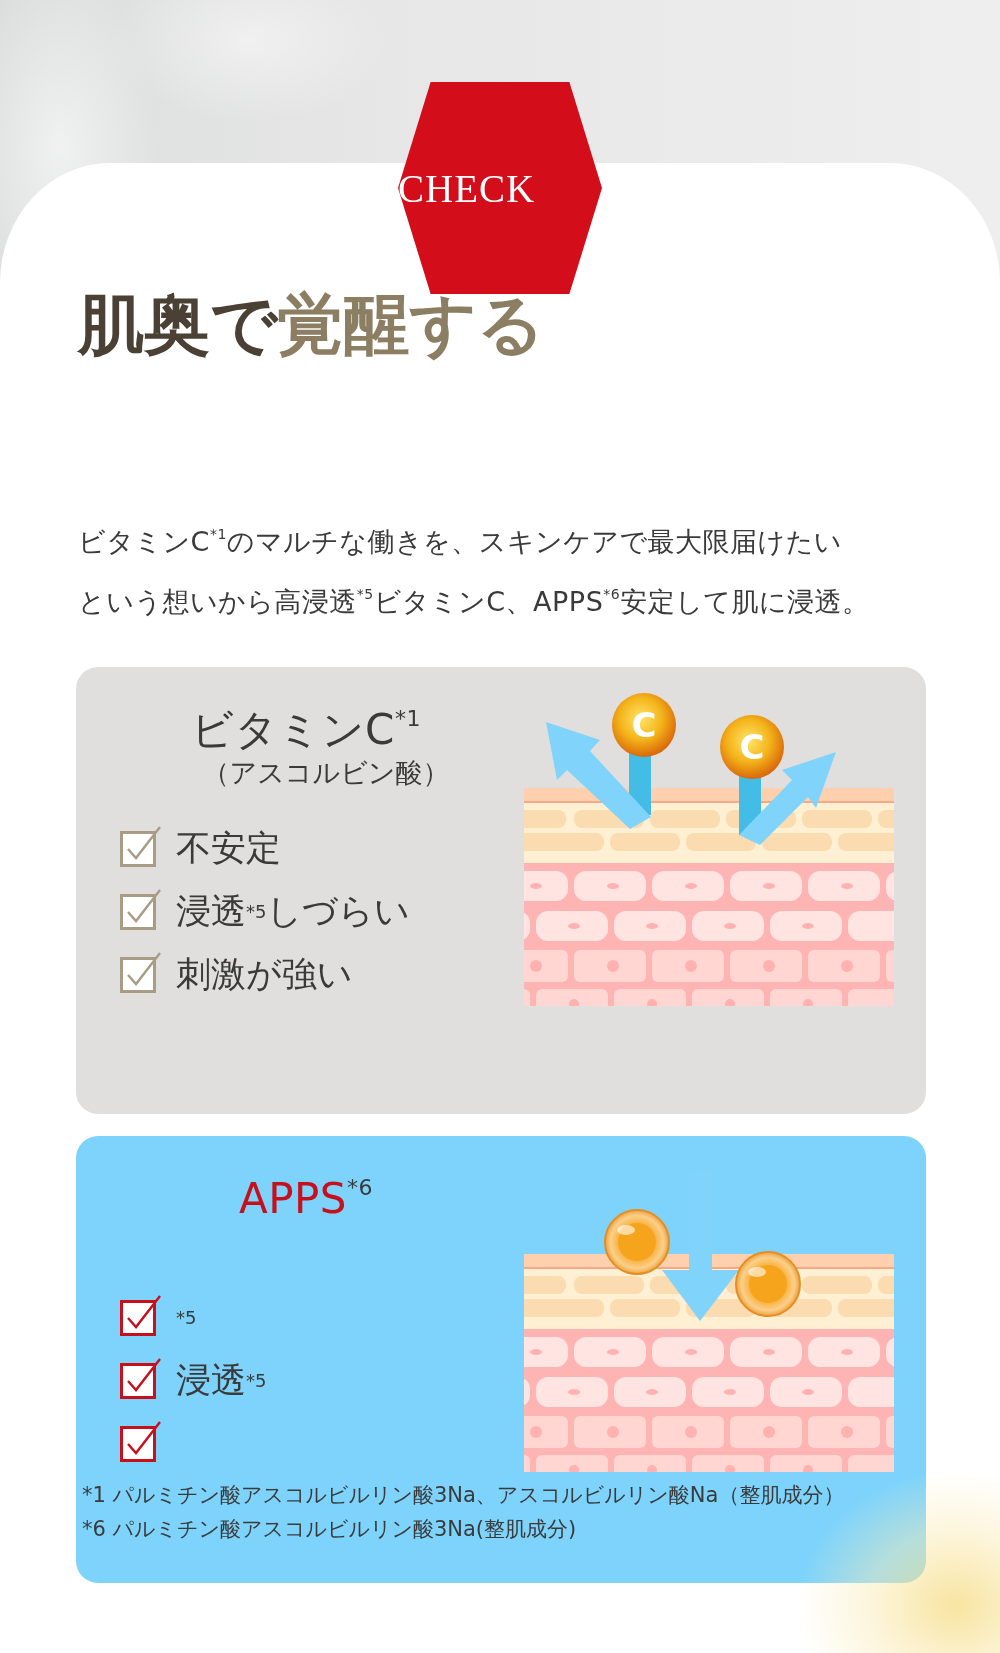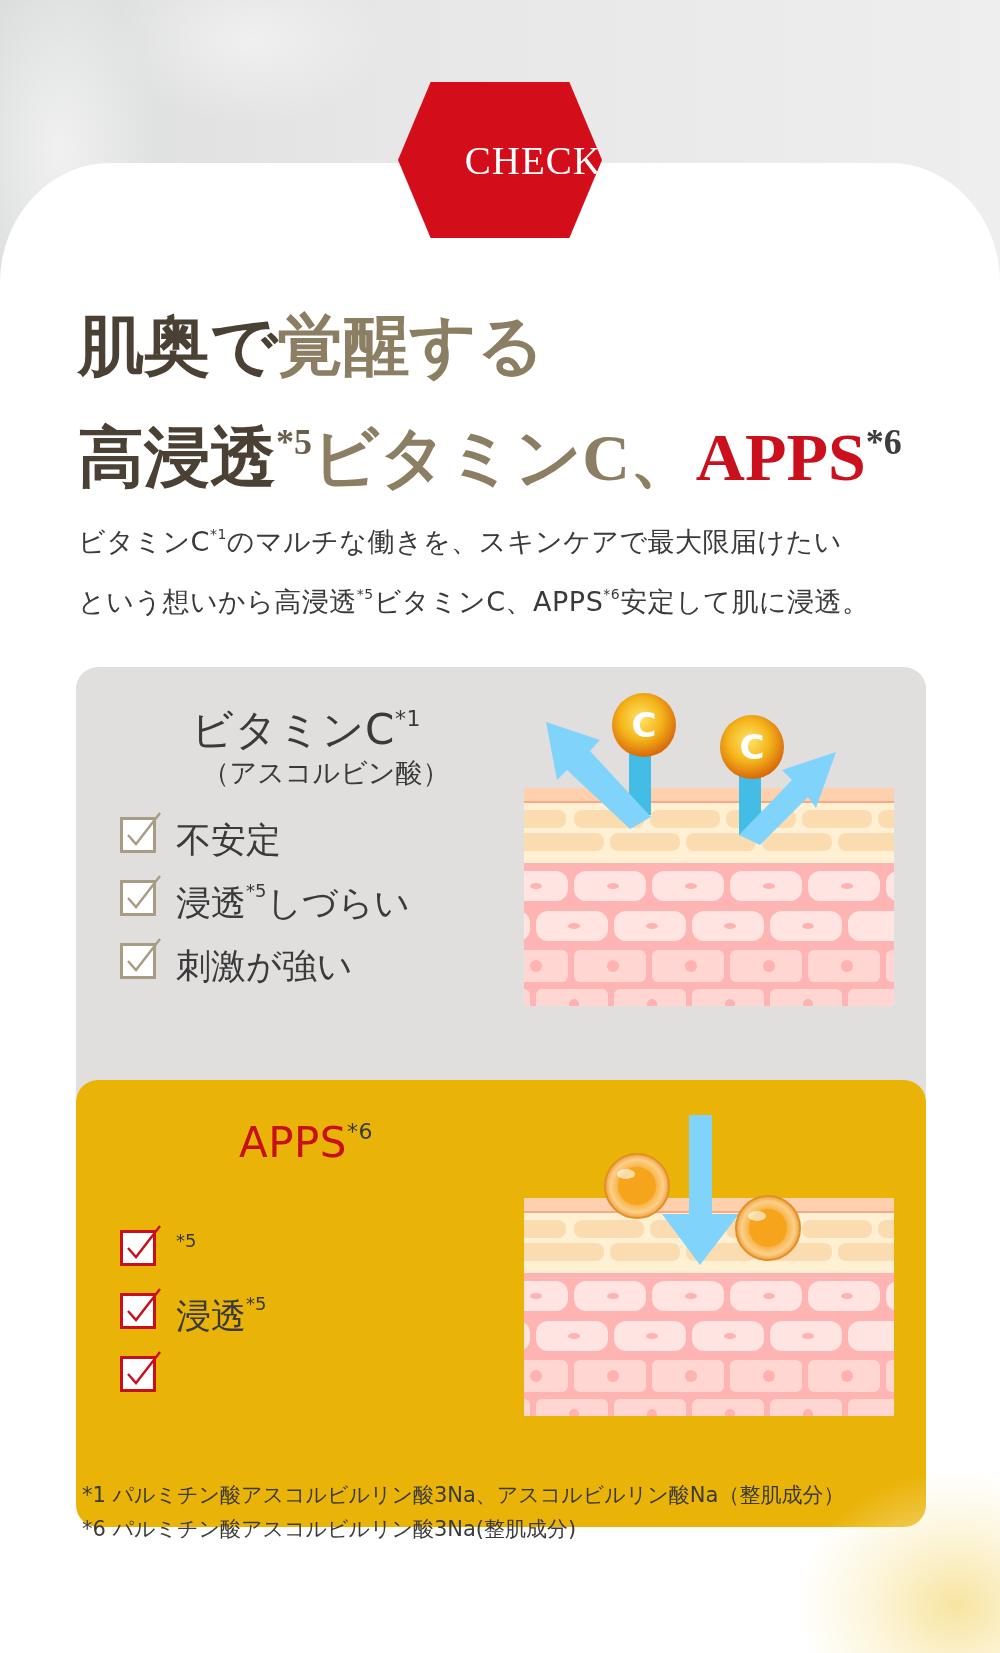--- a/index.html
+++ b/index.html
@@ -17,67 +17,67 @@
       radial-gradient(ellipse 200px 120px at 250px 40px, rgba(255,255,255,0.45), rgba(255,255,255,0) 70%),
       linear-gradient(90deg, #dcdedd 0%, #e6e7e6 40%, #eeeeee 100%);
   }
   .card {
     position: absolute; left: 0; top: 163px; width: 1000px; height: 1490px;
     background: #fff;
     border-top-left-radius: 110px 120px;
     border-top-right-radius: 110px 120px;
   }
   .hex {
-    position: absolute; left: 398px; top: 82px; width: 204px; height: 156px;
+    position: absolute; left: 398px; top: 82px; width: 204px; height: 212px;
     background: #d30d19;
     clip-path: polygon(16% 0, 84% 0, 100% 50%, 84% 100%, 16% 100%, 0 50%);
-    display: flex; align-items: center; justify-content: flex-end;
+    display: flex; align-items: center; justify-content: flex-start;
   }
   .hex span {
     color: #fff; font-family: "Liberation Serif", "DejaVu Serif", serif;
     font-size: 39px; letter-spacing: 1px;
   }
   .headline {
-    position: absolute; left: 78px; top: 298px; width: 880px;
-    font-family: Liberation Serif, serif;
+    position: absolute; left: 78px; top: 276px; width: 880px;
+    font-family: Liberation Sans, sans-serif;
     font-size: 66px; line-height: 96px; color: #4a4034;
   }
   .headline .l2 { white-space: nowrap; }
   .headline .gold { color: #8c7e63; }
   .headline .red { color: #c9101c; font-size: 68px; }
   .headline sup { font-size: 36px; vertical-align: 26px; color: #6b5f4c; }
   .headline .red-sup { color: #3d3d3d; }
   .lead {
     position: absolute; left: 78px; top: 508px; width: 880px;
     font-size: 27px; line-height: 52px; color: #3a3a3a; letter-spacing: 0.5px;
   }
   .lead sup { font-size: 14px; vertical-align: 12px; }
   .panel {
     position: absolute; left: 76px; width: 850px; height: 447px;
     border-radius: 22px;
   }
   .panel.gray { top: 667px; background: #e0dfde; }
-  .panel.beige { top: 1080px; background: #eab308; }
+  .panel.beige { top: 1136px; background: #7dd3fc; }
   .panel-title {
     position: absolute; left: 0; width: 460px; text-align: center;
     font-size: 42px; color: #3a3a3a; letter-spacing: 0.5px;
   }
   .panel-title sup { font-size: 22px; vertical-align: 18px; }
   .panel.gray .panel-title { top: 35px; }
   .panel.beige .panel-title { top: 38px; color: #c8101c; }
   .panel.beige .panel-title sup { color: #3a3a3a; }
   .panel-sub {
     position: absolute; left: 0; top: 88px; width: 460px; text-align: center;
     font-size: 27px; color: #3a3a3a; margin-left: 20px;
   }
   .checklist { position: absolute; left: 44px; list-style: none; }
   .panel.gray .checklist { top: 150px; }
   .panel.beige .checklist { top: 150px; }
   .checklist li {
-    display: flex; height: 63px;
+    display: flex; align-items: center; height: 63px;
     font-size: 35px; color: #3a3a3a;
   }
   .checklist li sup { font-size: 18px; vertical-align: 14px; }
   .cbox {
     position: relative; width: 36px; height: 36px; margin-right: 20px;
     flex: 0 0 36px;
   }
   .cbox svg { position: absolute; left: 0; top: -6px; overflow: visible; }
   .illus { position: absolute; left: 420px; top: 0; width: 430px; height: 380px; }
   .footnotes {
@@ -95,23 +95,20 @@
 <div class="top-bg"></div>
 <div class="card"></div>
 
 <div class="hex">
   <span>CHECK</span>
 </div>
 
 <h1 class="headline">
   <div>
     <span>肌奥で</span><span class="gold">覚醒する</span>
-  </div>
-  <div class="l2">
-    <span>高浸透</span><sup>*5</sup><span class="gold">ビタミンC、</span><span class="red">APPS</span><sup class="red-sup">*6</sup>
   </div>
 </h1>
 
 <p class="lead">
   <span>ビタミンC</span><sup>*1</sup><span>のマルチな働きを、スキンケアで最大限届けたい</span><br>
   <span>という想いから高浸透</span><sup>*5</sup><span>ビタミンC、APPS</span><sup>*6</sup><span>安定して肌に浸透。</span>
 </p>
 
 <section class="panel gray">
   <div class="panel-title">

